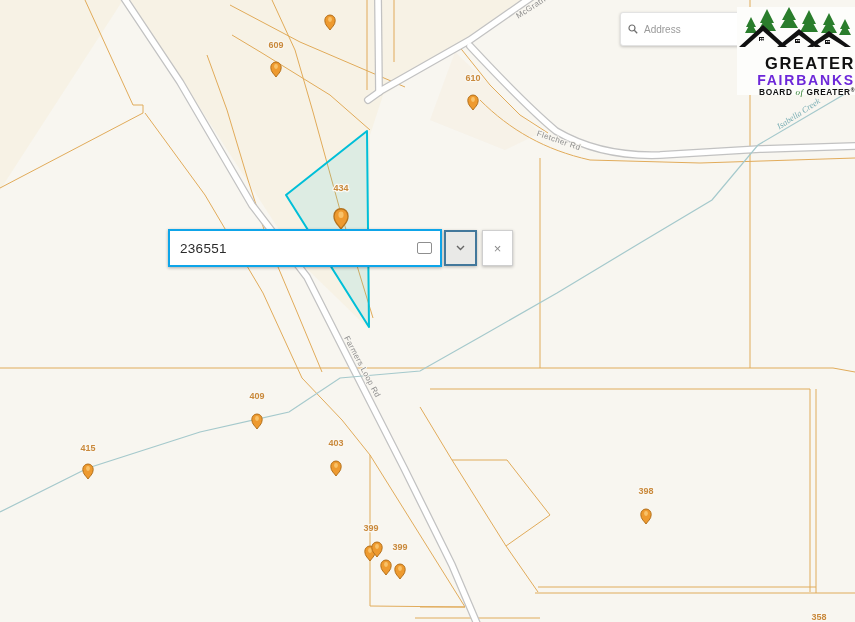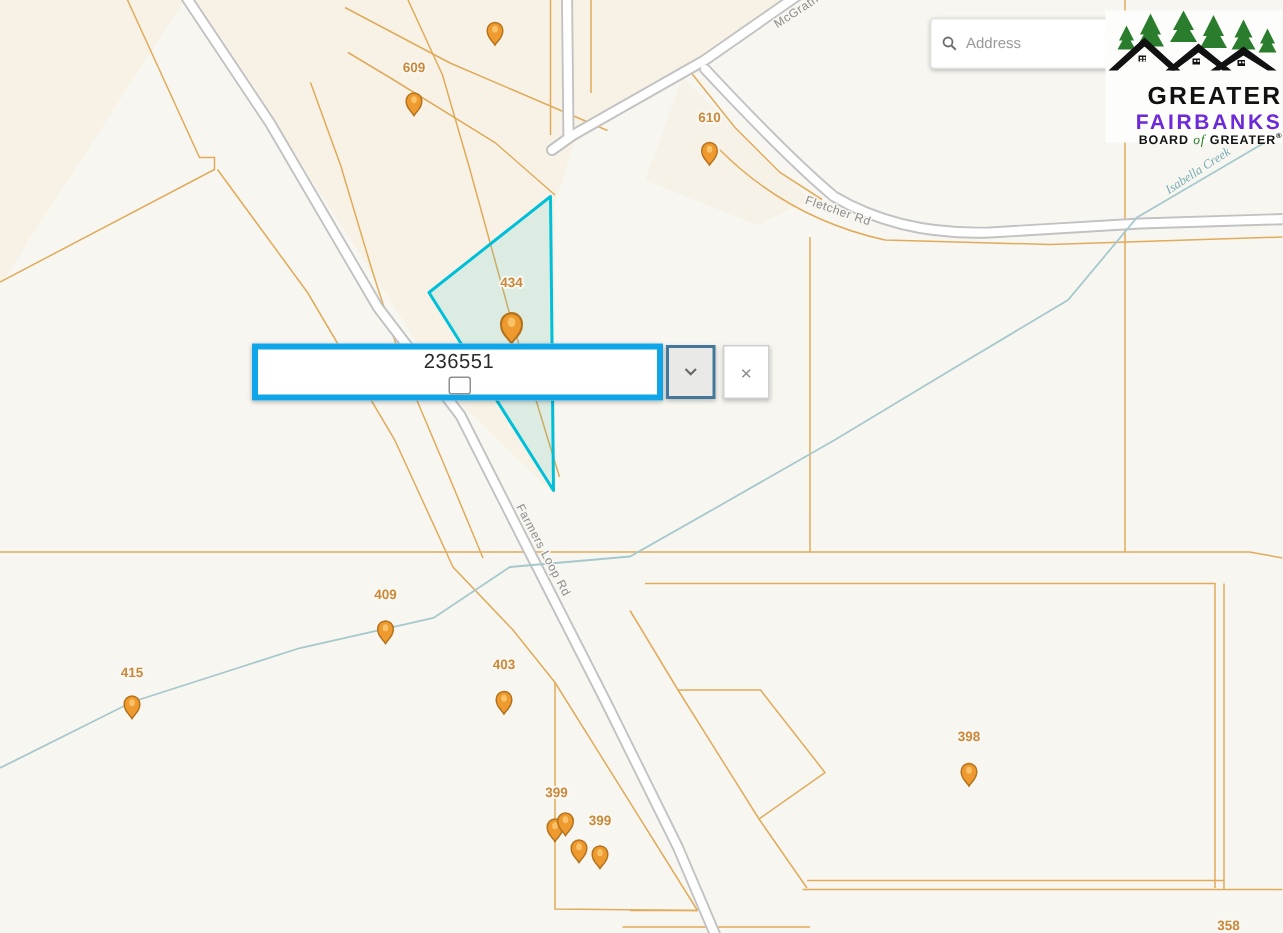--- a/index.html
+++ b/index.html
@@ -49,23 +49,23 @@
   .logo .l2{font-size:14px;font-weight:700;letter-spacing:1.8px;color:#6d28d9;margin-top:1px;}
   .logo .l3{font-size:8.3px;font-weight:700;letter-spacing:.6px;color:#111;margin-top:1px;}
   .logo .l3 .of{font-family:"Liberation Serif",serif;font-style:italic;font-weight:400;color:#2a7d2c;font-size:9px;margin-top:20px;}
   .logo .reg{font-size:5px;vertical-align:top;}
 
   
   .lookup{
     position:absolute;left:168px;top:229px;display:flex;align-items:flex-start;
   }
   .lookup .field{
-    width:274px;height:38px;background:#fff;border:4px solid #0ea5e9;
+    width:274px;height:38px;background:#fff;border:2px solid #0ea5e9;
     box-shadow:0 1px 3px rgba(0,0,0,.30);
-    display:flex;align-items:center;box-sizing:border-box;padding:0 8px 0 10px;flex-direction:column;
+    display:flex;align-items:center;box-sizing:border-box;padding:0 8px 0 10px;
   }
   .lookup .field .value{font-size:13.5px;color:#2b2b2b;letter-spacing:.3px;flex:1;}
   .lookup .extent-box{
     width:13px;height:10px;border:1.6px solid #8f8f8f;border-radius:2px;background:#fff;
   }
   .lookup .btn{
     height:36px;box-sizing:border-box;display:flex;align-items:center;justify-content:center;
     box-shadow:0 1px 3px rgba(0,0,0,.25);
   }
   .lookup .dd-btn{

